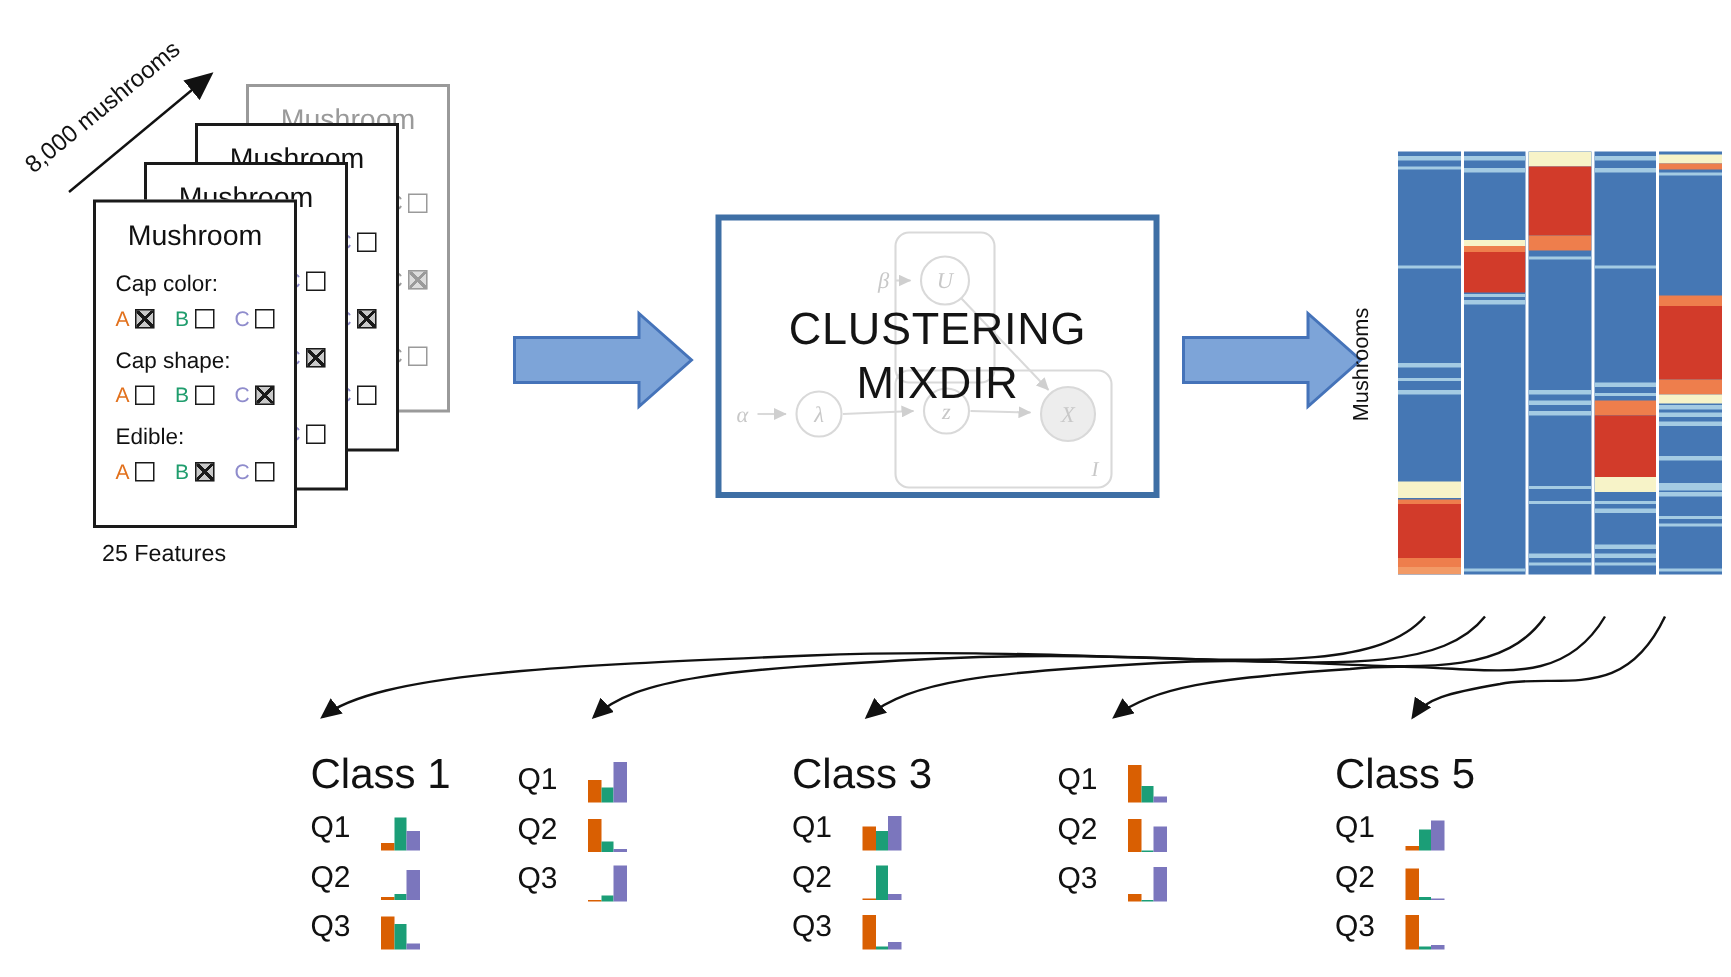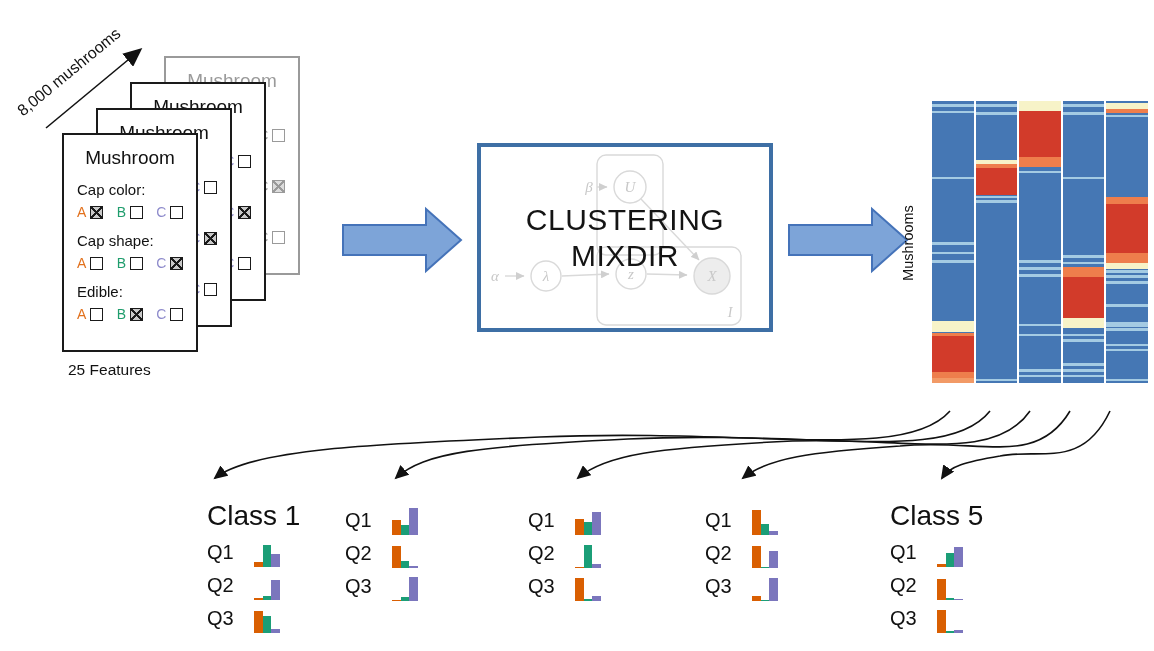--- a/index.html
+++ b/index.html
@@ -467,20 +467,21 @@
             <span class="qname">Q3</span>
             <span class="bars">
               <i style="height: 1.5px; background: rgb(217, 95, 2);"></i>
               <i style="height: 3.9px; background: rgb(27, 158, 119);"></i>
               <i style="height: 24px; background: rgb(123, 118, 189);"></i>
             </span>
           </div>
         </div>
       </div>
       <div class="class-block" style="left: 528px;">
+        <div class="class-title">Class 3</div>
         <div class="q-rows">
           <div class="qrow">
             <span class="qname">Q1</span>
             <span class="bars">
               <i style="height: 16.5px; background: rgb(217, 95, 2);"></i>
               <i style="height: 12.6px; background: rgb(27, 158, 119);"></i>
               <i style="height: 23.4px; background: rgb(123, 118, 189);"></i>
             </span>
           </div>
           <div class="qrow">

